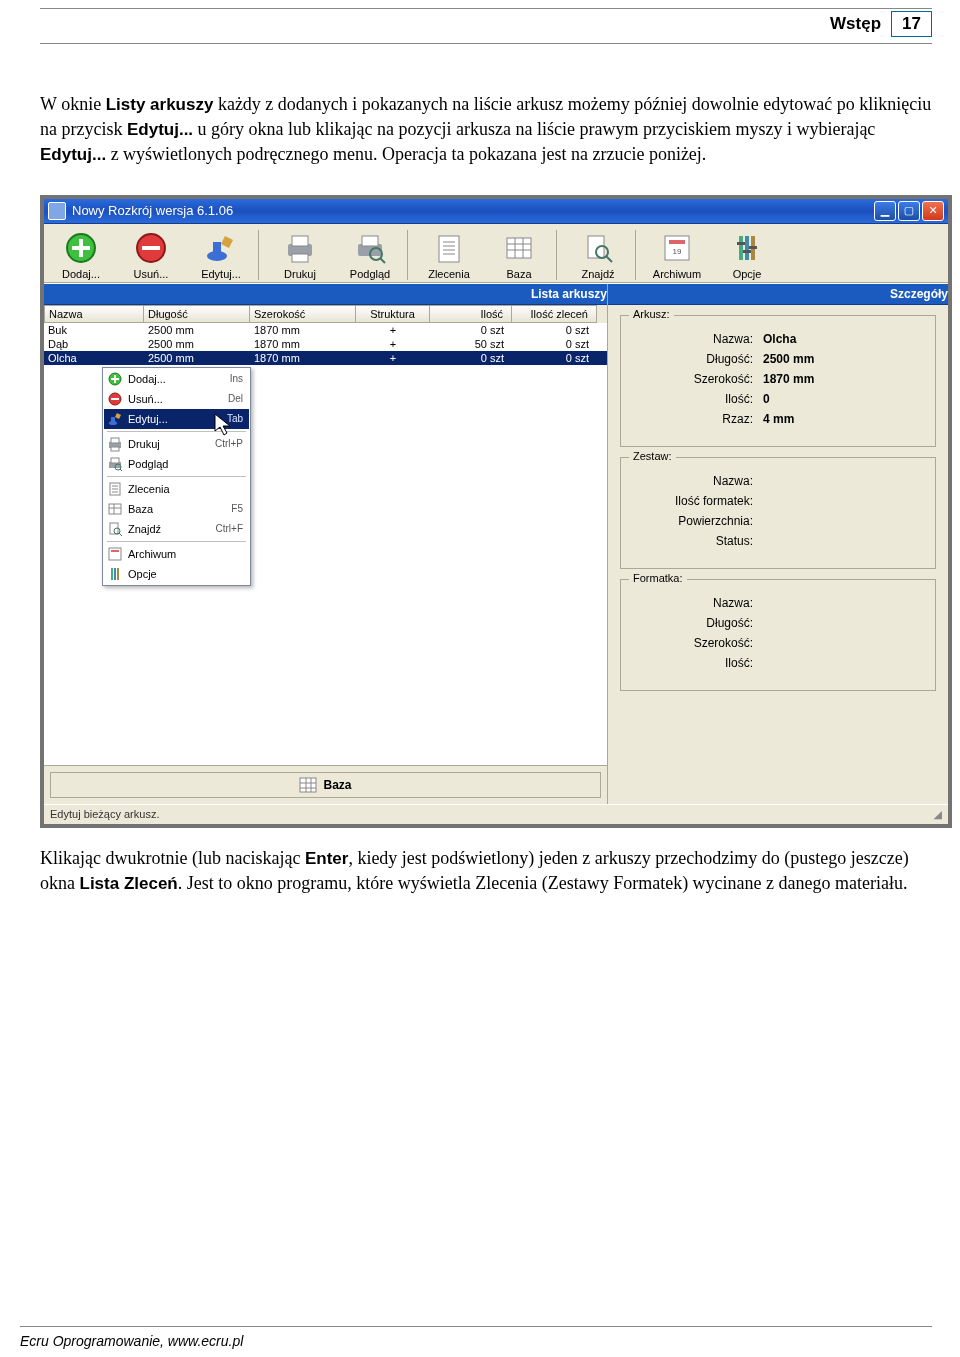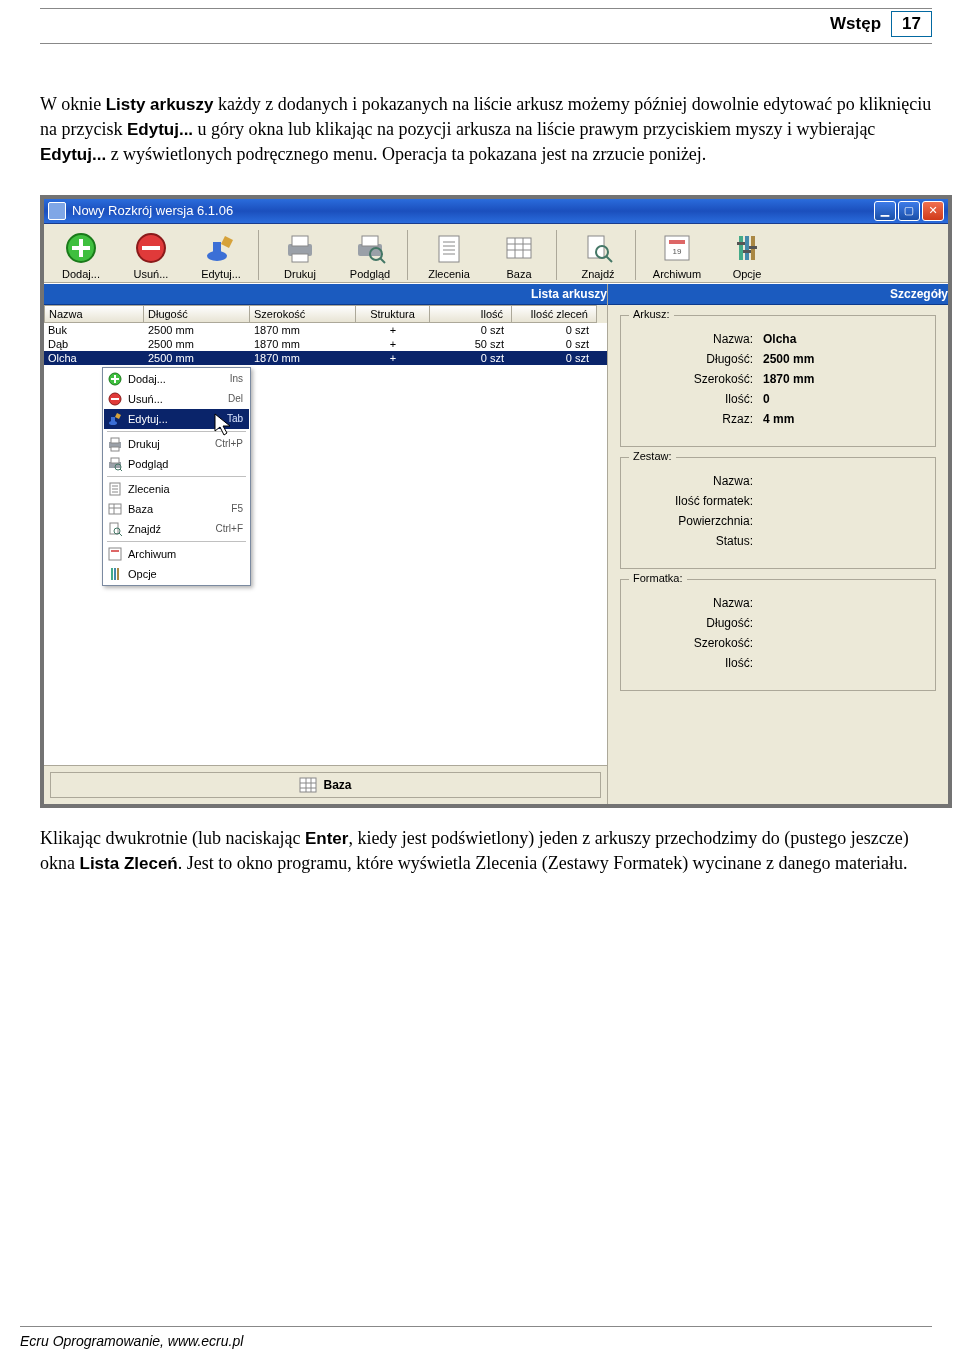--- a/index.html
+++ b/index.html
@@ -430,20 +430,24 @@
                 <div class="v"></div>
               </div>
               <div class="row">
                 <div class="k">Ilość:</div>
                 <div class="v"></div>
               </div>
             </div>
           </div>
     </div>
   </div>
+  <div class="status2">
+    <span>Edytuj bieżący arkusz.</span>
+    <span class="grip">◢</span>
+  </div>
 </div>
 
 <p class="body-text">
   <span>Klikając dwukrotnie (lub naciskając </span><b>Enter</b><span>, kiedy jest podświetlony) jeden z arkuszy przechodzimy do (pustego jeszcze) okna </span><b>Lista Zleceń</b><span>. Jest to okno programu, które wyświetla Zlecenia (Zestawy Formatek)  wycinane z danego materiału.</span>
 </p>
 
 <div class="footer">
   <div class="frule"></div>
   <div class="ftxt">Ecru Oprogramowanie, www.ecru.pl</div>
 </div>

